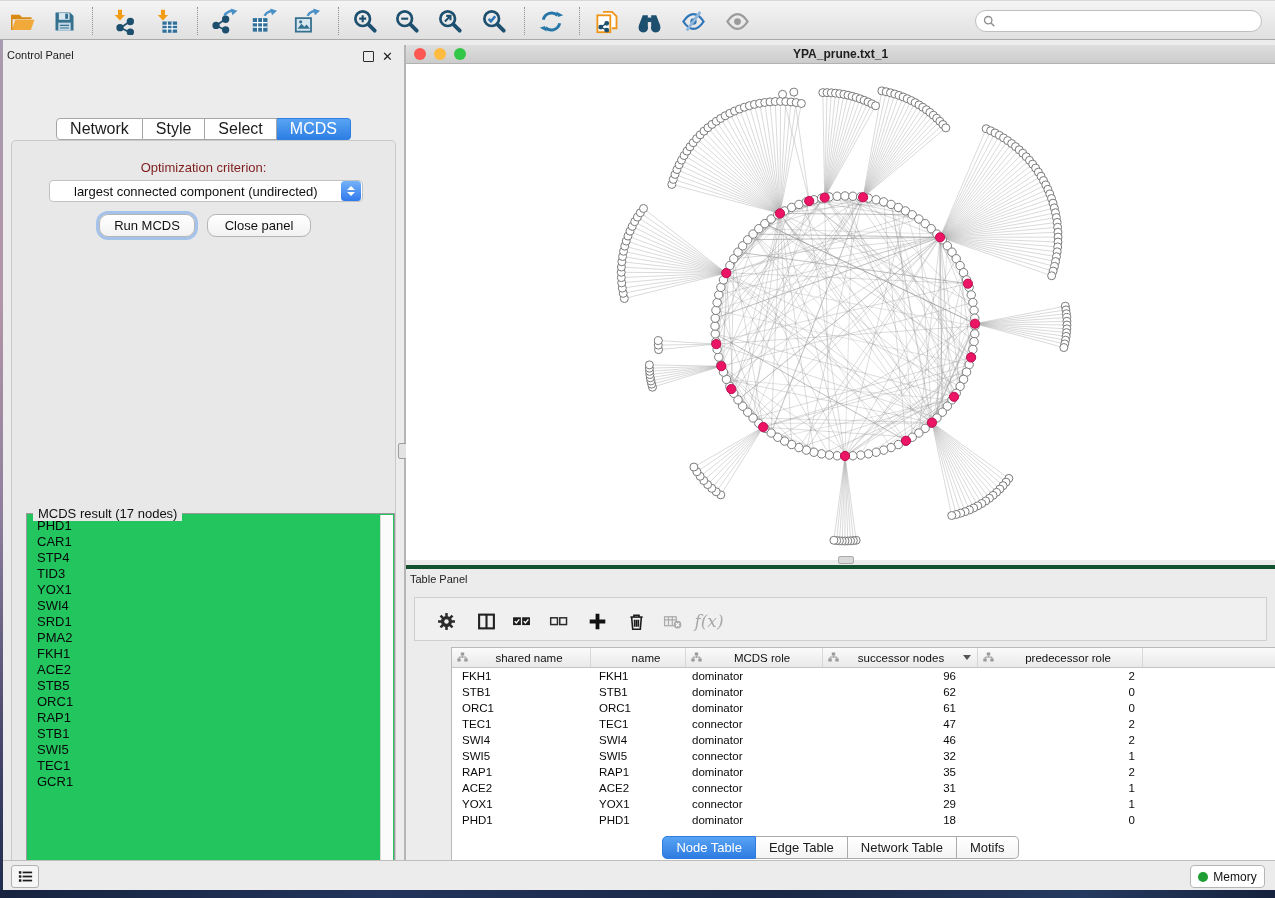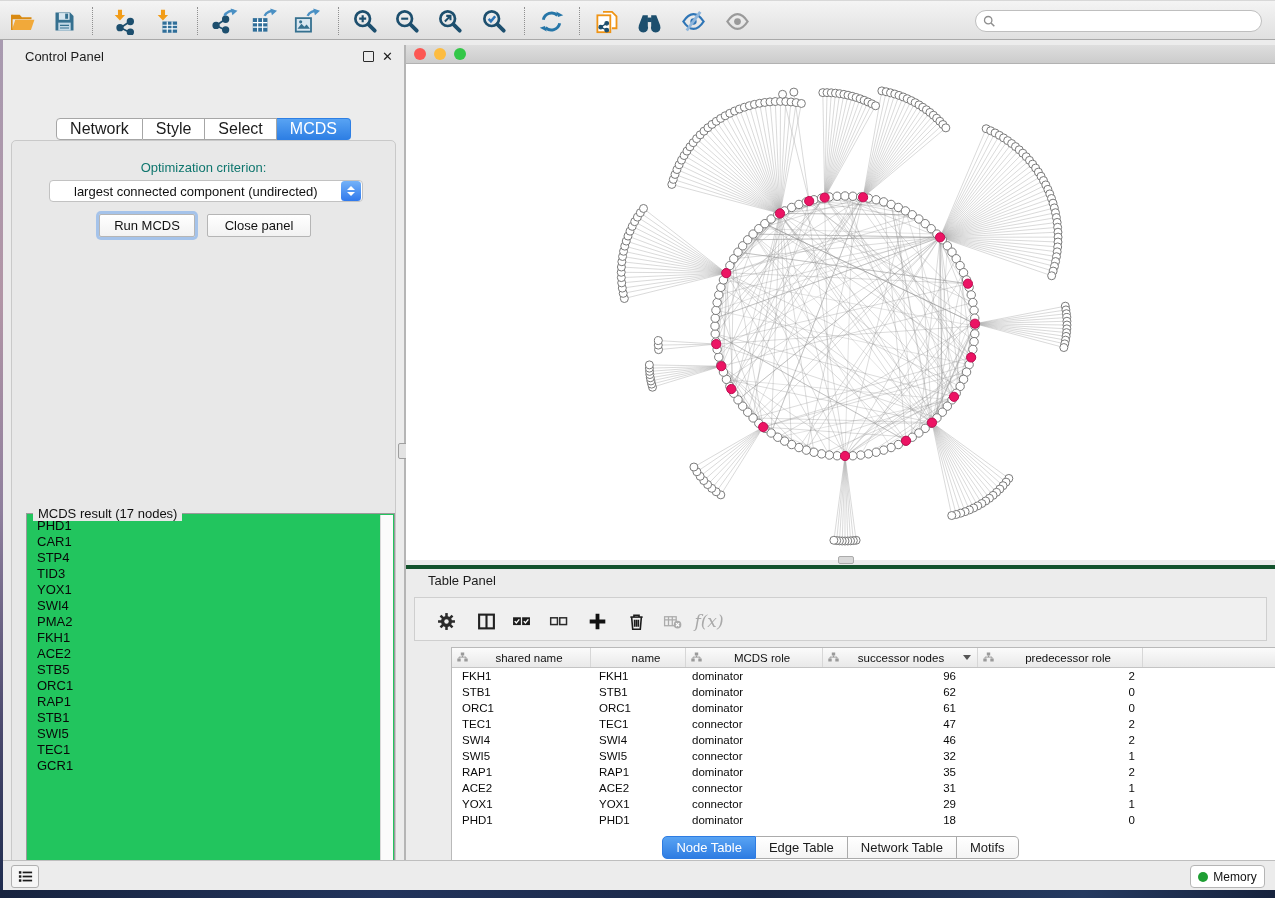--- a/index.html
+++ b/index.html
@@ -19,42 +19,42 @@
   .tbtn { position:absolute; top:3px; width:34px; height:34px; display:flex; align-items:center; justify-content:center; border-radius:4px; }
   .tbtn svg { width:27px; height:27px; }
   .tsep { position:absolute; top:6px; height:28px; width:0; border-left:1px dotted #8f8f8f; }
   #search-box { position:absolute; left:975px; top:9px; width:287px; height:22px; background:#fff;
     border:1px solid #bfbfbf; border-radius:11px; display:flex; align-items:center; padding-left:7px; }
   #search-box svg { width:13px; height:13px; }
   #search-input { border:none; outline:none; flex:1; height:18px; font-size:12px; background:transparent; }
 
   
   #control-panel { position:absolute; left:3px; top:45px; width:401px; height:815px; background:#ECECEC; }
-  .panel-title { position:absolute; left:22px; top:4px; font-size:13px; color:#1c1c1c; }
+  .panel-title { position:absolute; left:4px; top:4px; font-size:11px; color:#1c1c1c; }
   .float-ic { position:absolute; width:11px; height:11px; border:1.6px solid #2c2c2c; border-radius:1px; }
   .close-ic { position:absolute; font-size:13px; font-weight:bold; color:#1c1c1c; line-height:11px; }
   #cp-tabs { position:absolute; left:0; top:73px; width:100%; height:22px; display:flex; justify-content:center; }
   .tab { height:22px; padding:0 13px; font-size:16px; display:flex; align-items:center; background:#fff;
     border:1px solid #a6a6a6; border-left:none; color:#1b1b1b; }
   .tab:first-child { border-left:1px solid #a6a6a6; border-radius:4px 0 0 4px; }
   .tab:last-child { border-radius:0 4px 4px 0; }
   .tab.active { background:linear-gradient(180deg,#58a3f3,#2e7fe4); color:#fff; border-color:#2e7fe4; }
   #cp-content { position:absolute; left:8px; top:95px; width:385px; height:750px; background:#E8E8E8;
     border:1px solid #c9c9c9; border-radius:5px; }
-  #opt-label { position:absolute; left:0; top:19px; width:100%; text-align:center; font-size:13px; color:#0f766e; }
+  #opt-label { position:absolute; left:0; top:19px; width:100%; text-align:center; font-size:13px; color:#7f1d1d; }
   #criterion-select { position:absolute; left:37px; top:39px; width:314px; height:22px; background:#fff;
     border:1px solid #c2c2c2; border-radius:4px; display:flex; align-items:center; }
   #criterion-select .sel-text { flex:1; font-size:13px; color:#111; padding-left:24px; white-space:nowrap; }
   .stepper { width:20px; height:20px; margin-right:1px; border-radius:3.5px;
     background:linear-gradient(180deg,#74b2f8,#3079ec); display:flex; flex-direction:column; align-items:center; justify-content:center; gap:2px; }
   .stepper i { width:0; height:0; border-left:4px solid transparent; border-right:4px solid transparent; }
   .stepper .up { border-bottom:4px solid #fff; }
   .stepper .dn { border-top:4px solid #fff; }
   .cp-btn { position:absolute; top:73px; height:23px; background:linear-gradient(180deg,#ffffff,#f2f2f2);
-    border:1px solid #b5b5b5; border-radius:2px; font-size:13px; color:#111; display:flex; align-items:center; justify-content:center; }
+    border:1px solid #b5b5b5; border-radius:9px; font-size:13px; color:#111; display:flex; align-items:center; justify-content:center; }
   #run-btn { left:87px; width:96px; box-shadow:0 0 0 3px rgba(120,170,235,.6); }
   #closepanel-btn { left:195px; width:104px; }
   #mcds-box { position:absolute; left:14px; top:372px; width:369px; height:371px; border:1px solid #9a9a9a; background:#22c55e; }
   #mcds-legend { position:absolute; left:6px; top:-8px; background:#E8E8E8; padding:0 5px; font-size:13px; color:#111; }
   #mcds-list { position:absolute; left:2px; top:4px; right:16px; bottom:2px; overflow:hidden; }
   .mcds-item { font-size:13px; line-height:16px; padding-left:8px; color:#090909; }
   #mcds-scroll { position:absolute; right:1px; top:1px; width:13px; bottom:1px; background:#fbfbfb; border-left:1px solid #d8d8d8; }
 
   
   #v-divider { position:absolute; left:404px; top:45px; width:2px; height:815px; background:#b5b5b5; }
@@ -277,20 +277,21 @@
       <div class="cp-btn" id="closepanel-btn">Close panel</div>
       <div id="mcds-box">
         <div id="mcds-legend">MCDS result (17 nodes)</div>
         <div id="mcds-list">
             <div class="mcds-item">PHD1</div>
             <div class="mcds-item">CAR1</div>
             <div class="mcds-item">STP4</div>
             <div class="mcds-item">TID3</div>
             <div class="mcds-item">YOX1</div>
             <div class="mcds-item">SWI4</div>
+            <div class="mcds-item">SRD1</div>
             <div class="mcds-item">PMA2</div>
             <div class="mcds-item">FKH1</div>
             <div class="mcds-item">ACE2</div>
             <div class="mcds-item">STB5</div>
             <div class="mcds-item">ORC1</div>
             <div class="mcds-item">RAP1</div>
             <div class="mcds-item">STB1</div>
             <div class="mcds-item">SWI5</div>
             <div class="mcds-item">TEC1</div>
             <div class="mcds-item">GCR1</div>
@@ -301,20 +302,21 @@
   </div>
 
   <div id="v-divider"></div>
   <div id="v-grip"></div>
 
   <div id="network-window">
     <div id="net-titlebar">
       <span class="light" id="light-close" style="background: rgb(252, 87, 83);"></span>
       <span class="light" id="light-min" style="background: rgb(253, 188, 64);"></span>
       <span class="light" id="light-max" style="background: rgb(51, 199, 72);"></span>
+      <span id="net-title">YPA_prune.txt_1</span>
     </div>
     <div id="net-canvas">
       <svg id="net-svg" width="869" height="496" viewBox="0 0 869 496">
           <line x1="320.23909050646193" y1="209.12423640014595" x2="309.2371779509687" y2="254.15079533510286" stroke="#8c8c8c" stroke-width="0.8" opacity="0.38"></line>
           <line x1="320.23909050646193" y1="209.12423640014595" x2="311.1294120968713" y2="238.56684508419227" stroke="#8c8c8c" stroke-width="0.8" opacity="0.38"></line>
           <line x1="320.23909050646193" y1="209.12423640014595" x2="336.6661475208234" y2="181.82654655828946" stroke="#8c8c8c" stroke-width="0.8" opacity="0.38"></line>
           <line x1="320.23909050646193" y1="209.12423640014595" x2="327.74843460081183" y2="194.7460841569046" stroke="#8c8c8c" stroke-width="0.8" opacity="0.38"></line>
           <line x1="320.23909050646193" y1="209.12423640014595" x2="512.8484170750503" y2="155.01209743382472" stroke="#8c8c8c" stroke-width="0.8" opacity="0.38"></line>
           <line x1="320.23909050646193" y1="209.12423640014595" x2="311.1294120968713" y2="238.56684508419227" stroke="#8c8c8c" stroke-width="0.8" opacity="0.38"></line>
           <line x1="320.23909050646193" y1="209.12423640014595" x2="554.1092833349173" y2="322.4140123656899" stroke="#8c8c8c" stroke-width="0.8" opacity="0.38"></line>

